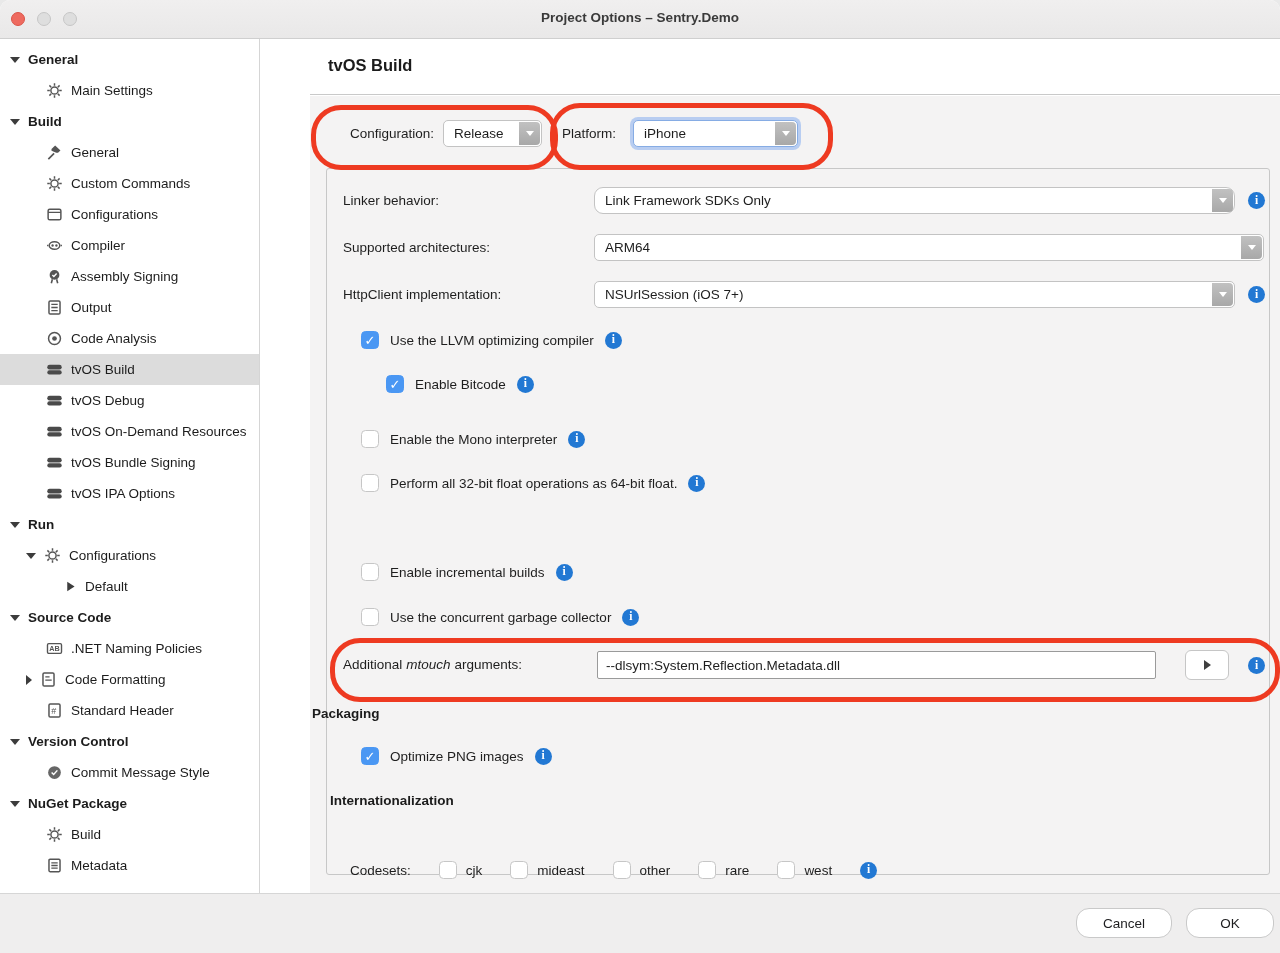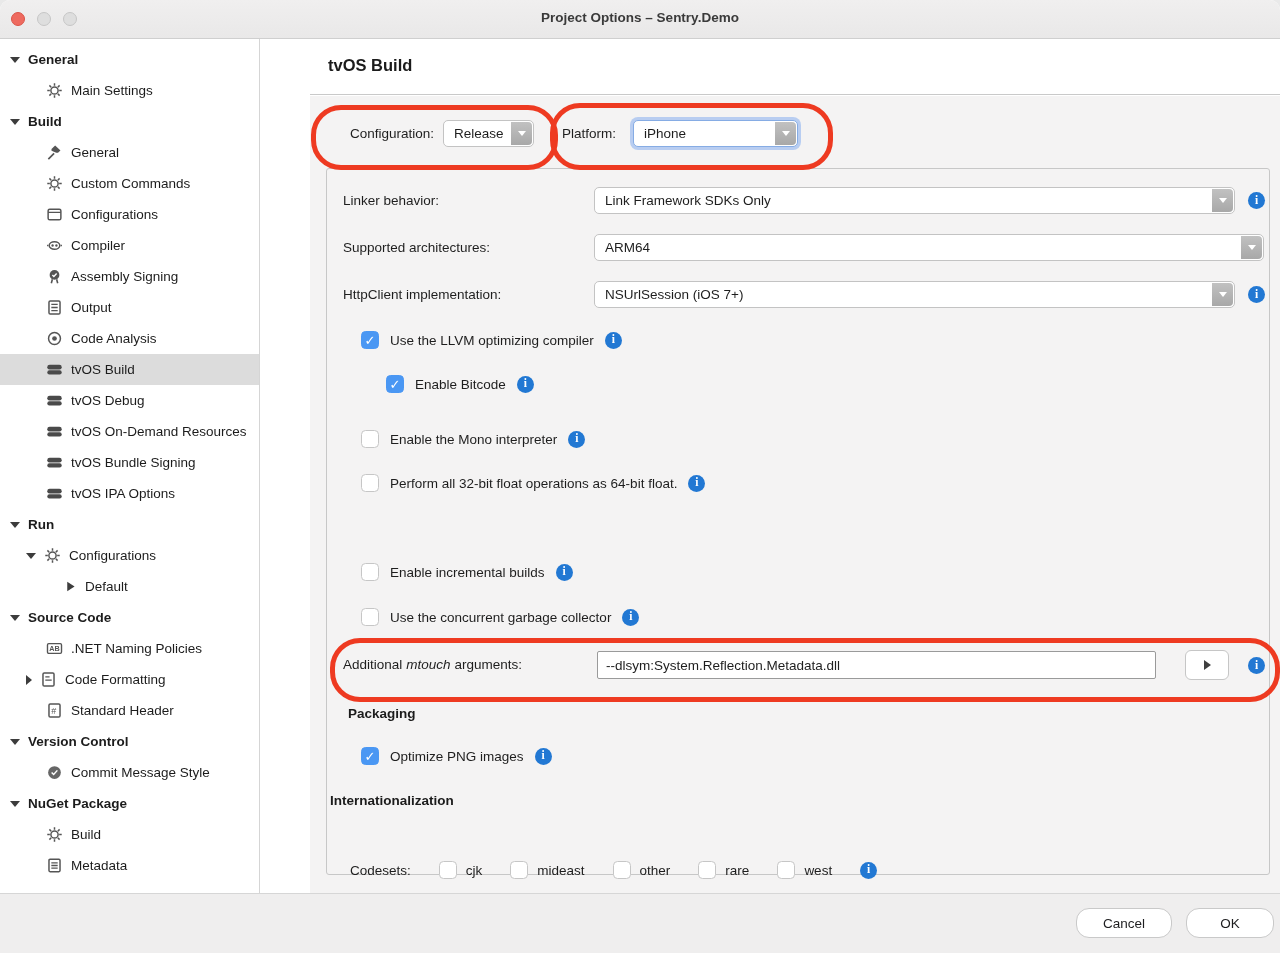--- a/index.html
+++ b/index.html
@@ -246,34 +246,34 @@
       </div>
   </div>
 
   <div class="hdr">
     <h1>tvOS Build</h1>
   </div>
 
   <div class="content"></div>
 
   <div class="lbl" style="left:350px;top:126px;">Configuration:</div>
-  <div class="select" style="left:443px;top:120px;width:91px;padding-right:26px;">
+  <div class="select" style="left:443px;top:120px;width:99px;padding-right:26px;">
     <span>Release</span>
     <span class="arrowbtn"></span>
   </div>
   <div class="lbl" style="left:562px;top:126px;">Platform:</div>
   <div class="select focusring" style="left:633px;top:120px;width:165px;padding-right:26px;">
     <span>iPhone</span>
     <span class="arrowbtn"></span>
   </div>
 
   <div class="gbox"></div>
 
   <div class="lbl" style="left:343px;top:193px;">Linker behavior:</div>
-  <div class="select" style="left:594px;top:187px;width:641px;padding-right:18px;">
+  <div class="select" style="left:594px;top:187px;width:641px;padding-right:18px;border-radius:9px;">
     <span>Link Framework SDKs Only</span>
     <span class="arrowbtn"></span>
   </div>
   <div class="info abs" style="left:1248px;top:192px;"></div>
 
   <div class="lbl" style="left:343px;top:240px;">Supported architectures:</div>
   <div class="select" style="left:594px;top:234px;width:670px;padding-right:26px;">
     <span>ARM64</span>
     <span class="arrowbtn"></span>
   </div>
@@ -316,21 +316,21 @@
     <span class="info"></span>
   </div>
 
   <div class="lbl" style="left:343px;top:657px;">
     <span>Additional</span><em class="mt">mtouch</em><span>arguments:</span>
   </div>
   <input class="tinput" style="left: 597px; top: 651px; width: 559px;" value="--dlsym:System.Reflection.Metadata.dll">
   <div class="playbtn" style="left:1185px;top:650px;"></div>
   <div class="info abs" style="left:1248px;top:657px;"></div>
 
-  <div class="sect" style="left:348px;top:706px;">Packaging</div>
+  <div class="sect" style="left:312px;top:706px;">Packaging</div>
   <div class="cbrow" style="left:361px;top:746px;">
     <span class="cb checked"></span>
     <span>Optimize PNG images</span>
     <span class="info"></span>
   </div>
 
   <div class="sect" style="left:330px;top:793px;">Internationalization</div>
   <div class="codesets" style="left:350px;top:859px;">
     <span>Codesets:</span>
     <span class="csitem">

